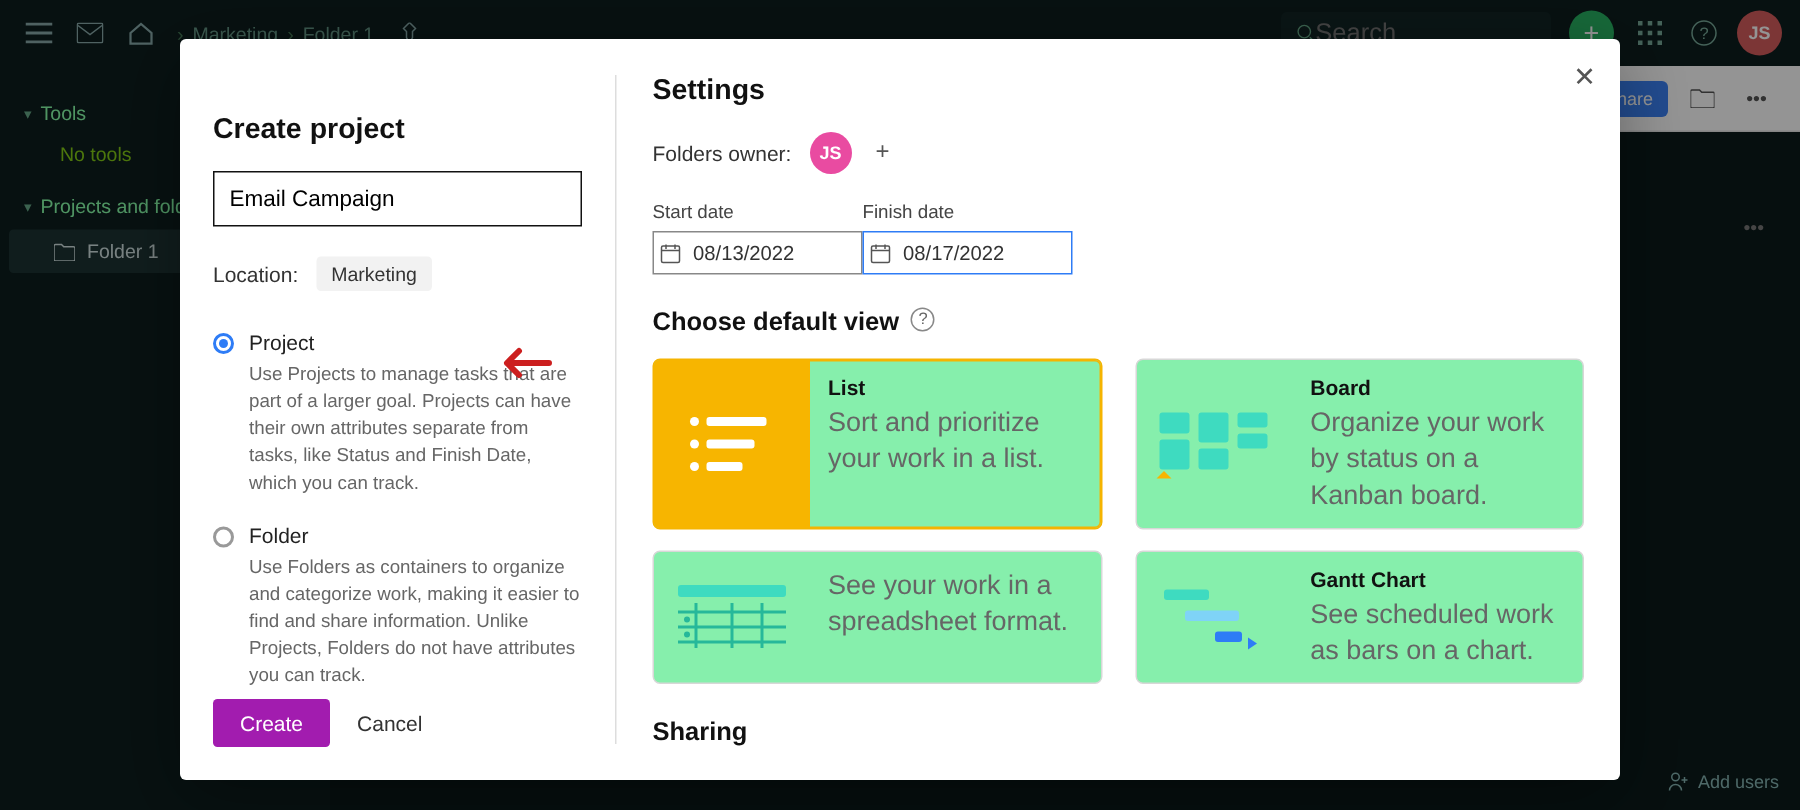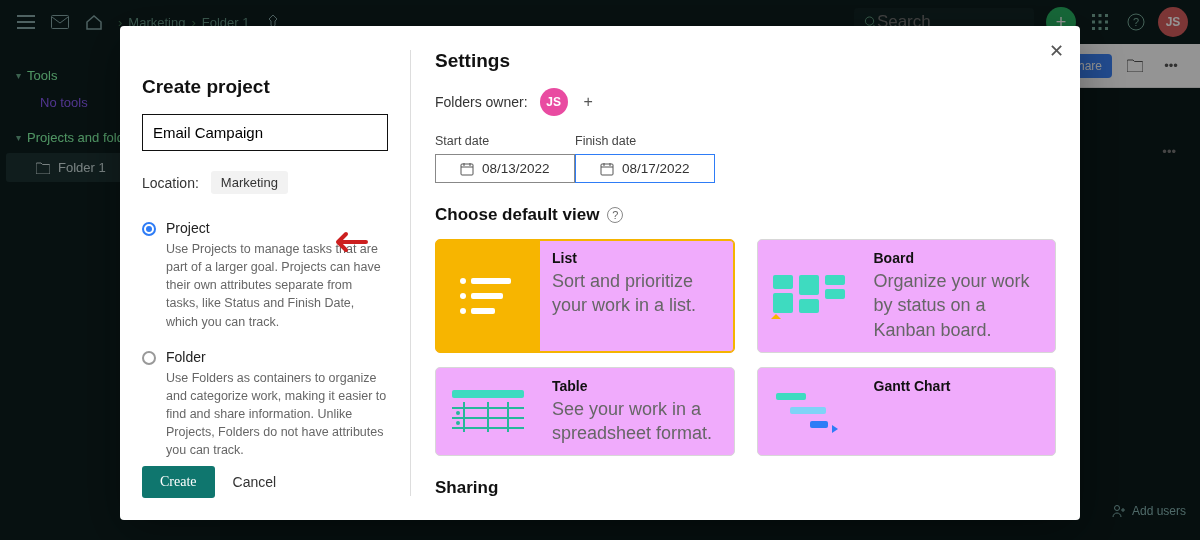--- a/index.html
+++ b/index.html
@@ -10,61 +10,61 @@
   .app-header .crumb-sep { color:#475; }
   .app-header .spacer { flex: 1; }
   .search-box { display:flex; align-items:center; background:#122525; border-radius:4px; padding:4px 10px; color:#6a8; width:180px; margin-right:12px;}
   .search-box input { background:transparent; border:0; color:#9bb; outline:none; width:100%; font-size:17px;}
   .hdr-plus { width:30px; height:30px; border-radius:50%; background:#28b463; color:#fff; display:flex; align-items:center; justify-content:center; font-size:18px; margin-right:10px; cursor:pointer;}
   .hdr-right-icon { width:28px; height:28px; display:flex; align-items:center; justify-content:center; color:#7a9; margin-right:8px; cursor:pointer;}
   .avatar-js-dk { width:30px; height:30px; border-radius:50%; background:#d65d5d; color:#fff; display:flex; align-items:center; justify-content:center; font-size:12px; font-weight:600;}
   .left-sidebar { position:fixed; top:44px; left:0; width:220px; bottom:0; background:#0d1e1e; color:#a6b8b8; font-size:13px; padding-top:18px; z-index:1;}
   .sb-section { display:flex; align-items:center; padding:6px 16px; cursor:pointer; color:#8fa;}
   .sb-chev { margin-right:6px; font-size:10px; color:#6a8;}
-  .sb-item { padding:6px 16px 6px 40px; color:#8b5cf6;}
+  .sb-item { padding:6px 16px 6px 40px; color:#84cc16;}
   .sb-folder-active { display:flex; align-items:center; gap:8px; padding:7px 16px 7px 30px; background:#1d3333; color:#d0e0e0; border-radius:3px; margin:2px 6px; cursor:pointer;}
   .content-bar { position:fixed; top:44px; left:220px; right:0; height:44px; background:#fff; border-bottom:1px solid #e6e6e6; display:flex; align-items:center; padding:0 16px; z-index:1;}
   .content-bar .cb-spacer{flex:1;}
   .share-btn { display:flex; align-items:center; gap:4px; background:#3b82f6; color:#fff; padding:5px 10px; border-radius:4px; font-size:12px; cursor:pointer;}
   .cb-icon { width:26px; height:26px; display:flex; align-items:center; justify-content:center; color:#555; margin-left:10px; cursor:pointer;}
   .row-ellipsis { position:fixed; top:144px; right:24px; color:#777; z-index:1;}
-  .footer-add { position:fixed; bottom:22px; right:14px; color:#87b6b4; font-size:12px; display:flex; align-items:center; gap:6px; cursor:pointer; z-index:1;}
+  .footer-add { position:fixed; bottom:12px; right:14px; color:#87b6b4; font-size:12px; display:flex; align-items:center; gap:6px; cursor:pointer; z-index:1;}
 
   .overlay { position:fixed; inset:0; background:rgba(0,0,0,0.42); z-index:10; }
   .modal { position:absolute; top:26px; left:120px; right:120px; bottom:20px; background:#fff; border-radius:4px; box-shadow:0 12px 48px rgba(0,0,0,0.35); display:flex; }
   .modal .close { position:absolute; top:10px; right:12px; font-size:18px; color:#555; cursor:pointer; padding:4px;}
   .left-pane { width:290px; padding:26px 22px 22px 22px; position:relative;margin-top:24px; }
   .divider { width:1px; background:#ddd; margin:24px 0; }
   .right-pane { flex:1; padding:24px 24px 20px 24px; overflow:auto;}
   h2.section-title { font-size:19px; font-weight:600; margin-bottom:16px; color:#111;}
   .name-input { width:100%; border:1px solid #111; padding:9px 10px; font-size:15px; outline:none;}
   .loc-row { display:flex; align-items:center; gap:12px; margin-top:20px; font-size:14px;}
   .loc-chip { background:#f2f2f2; padding:4px 10px; border-radius:3px; cursor:pointer; font-size:13px;}
   .radio-block { margin-top:26px; display:flex; gap:10px; }
   .radio-outer { width:14px; height:14px; border-radius:50%; border:2px solid #2e7cf6; position:relative; flex:none; margin-top:2px; cursor:pointer;}
   .radio-outer.checked::after { content:""; position:absolute; inset:2px; border-radius:50%; background:#2e7cf6;}
   .radio-outer.unchecked { border-color:#999; }
   .radio-label { font-size:14px; font-weight:500; color:#222;}
   .radio-desc { font-size:12.5px; color:#666; line-height:1.45; margin-top:4px;}
   .red-arrow { position:absolute; top:178px; left:208px; color:#cc1f1f; transform:scaleX(-1); }
   .modal-actions { position:absolute; bottom:22px; left:22px; display:flex; gap:18px; align-items:center;}
-  .btn-primary { background:#0f766e; color:#fff; border:0; padding:8px 18px; font-size:14px; border-radius:3px; cursor:pointer;font-family:Liberation Serif, serif;}
+  .btn-primary { background:#a21caf; color:#fff; border:0; padding:8px 18px; font-size:14px; border-radius:3px; cursor:pointer;}
   .btn-cancel { background:transparent; border:0; font-size:14px; color:#333; cursor:pointer;}
   .owner-row { display:flex; align-items:center; gap:12px; margin-bottom:18px; font-size:14px; color:#333;}
   .avatar-js { width:28px; height:28px; border-radius:50%; background:#e94ba1; color:#fff; display:flex; align-items:center; justify-content:center; font-size:12px; font-weight:600;}
   .add-owner { font-size:16px; color:#555; cursor:pointer; padding:0 4px;}
   .date-row { display:flex; margin-bottom:22px;}
   .date-field label { display:block; font-size:12.5px; color:#444; margin-bottom:6px;}
-  .date-input { display:flex; align-items:center; gap:8px; border:1px solid #888; padding:6px 24px; width:140px; font-size:13.5px; cursor:pointer;}
+  .date-input { display:flex; align-items:center; gap:8px; border:1px solid #888; padding:6px 4px; width:140px; font-size:13.5px; cursor:pointer;}
   .date-input.focused { border:1.5px solid #2e7cf6;}
-  .subhead-row { display:flex; align-items:center; gap:8px; margin-bottom:14px;}
+  .subhead-row { display:flex; gap:8px; margin-bottom:14px;}
   h3.subhead { font-size:17px; font-weight:600; color:#111;}
   .help-circle { width:16px; height:16px; border:1px solid #888; border-radius:50%; display:flex; align-items:center; justify-content:center; font-size:11px; color:#666; cursor:pointer;}
   .views-grid { display:grid; grid-template-columns:1fr 1fr; gap:14px 22px; margin-bottom:22px;}
-  .view-card { display:flex; border:1px solid #d7d7d7; border-radius:5px; overflow:hidden; cursor:pointer; background:#f0abfc; min-height:72px;}
+  .view-card { display:flex; border:1px solid #d7d7d7; border-radius:5px; overflow:hidden; cursor:pointer; background:#86efac; min-height:72px;}
   .view-card.selected { border:1.5px solid #f5b400; box-shadow:0 0 0 1px #f5b400 inset;}
   .view-thumb { width:104px; display:flex; align-items:center; justify-content:center; }
   .view-text { padding:10px 12px; flex:1;}
   .view-title { font-size:14px; font-weight:600; color:#111; margin-bottom:3px;}
   .view-desc { font-size:18px; color:#666; line-height:1.35;}
   svg { display:block; }
 </style>
 </head>
 <body>
 
@@ -302,36 +302,36 @@
                 <g stroke="#26b89a" stroke-width="2">
                   <path d="M16 16v30M40 16v30M60 16v30"></path>
                 </g>
                 <g fill="#26b89a">
                   <circle cx="10" cy="27" r="2"></circle>
                   <circle cx="10" cy="37" r="2"></circle>
                 </g>
               </svg>
           </div>
           <div class="view-text">
-            <div class="view-title">Table</div>
             <div class="view-desc">See your work in a spreadsheet format.</div>
           </div>
         </div>
 
         <div class="view-card">
           <div class="view-thumb">
             <svg width="80" height="50" viewBox="0 0 80 50">
                 <rect x="6" y="6" width="30" height="7" fill="#3edbc0" rx="2"></rect>
                 <rect x="20" y="20" width="36" height="7" fill="#7fd3f7" rx="2"></rect>
                 <rect x="40" y="34" width="18" height="7" fill="#2e7cf6" rx="2"></rect>
                 <path d="M62 38l6 4-6 4z" fill="#2e7cf6"></path>
               </svg>
           </div>
           <div class="view-text">
             <div class="view-title">Gantt Chart</div>
+            <div class="view-desc">See scheduled work as bars on a chart.</div>
           </div>
         </div>
       </div>
 
       <h3 class="subhead">Sharing</h3>
     </div>
   </div>
 </div>
 
 </body></html>

